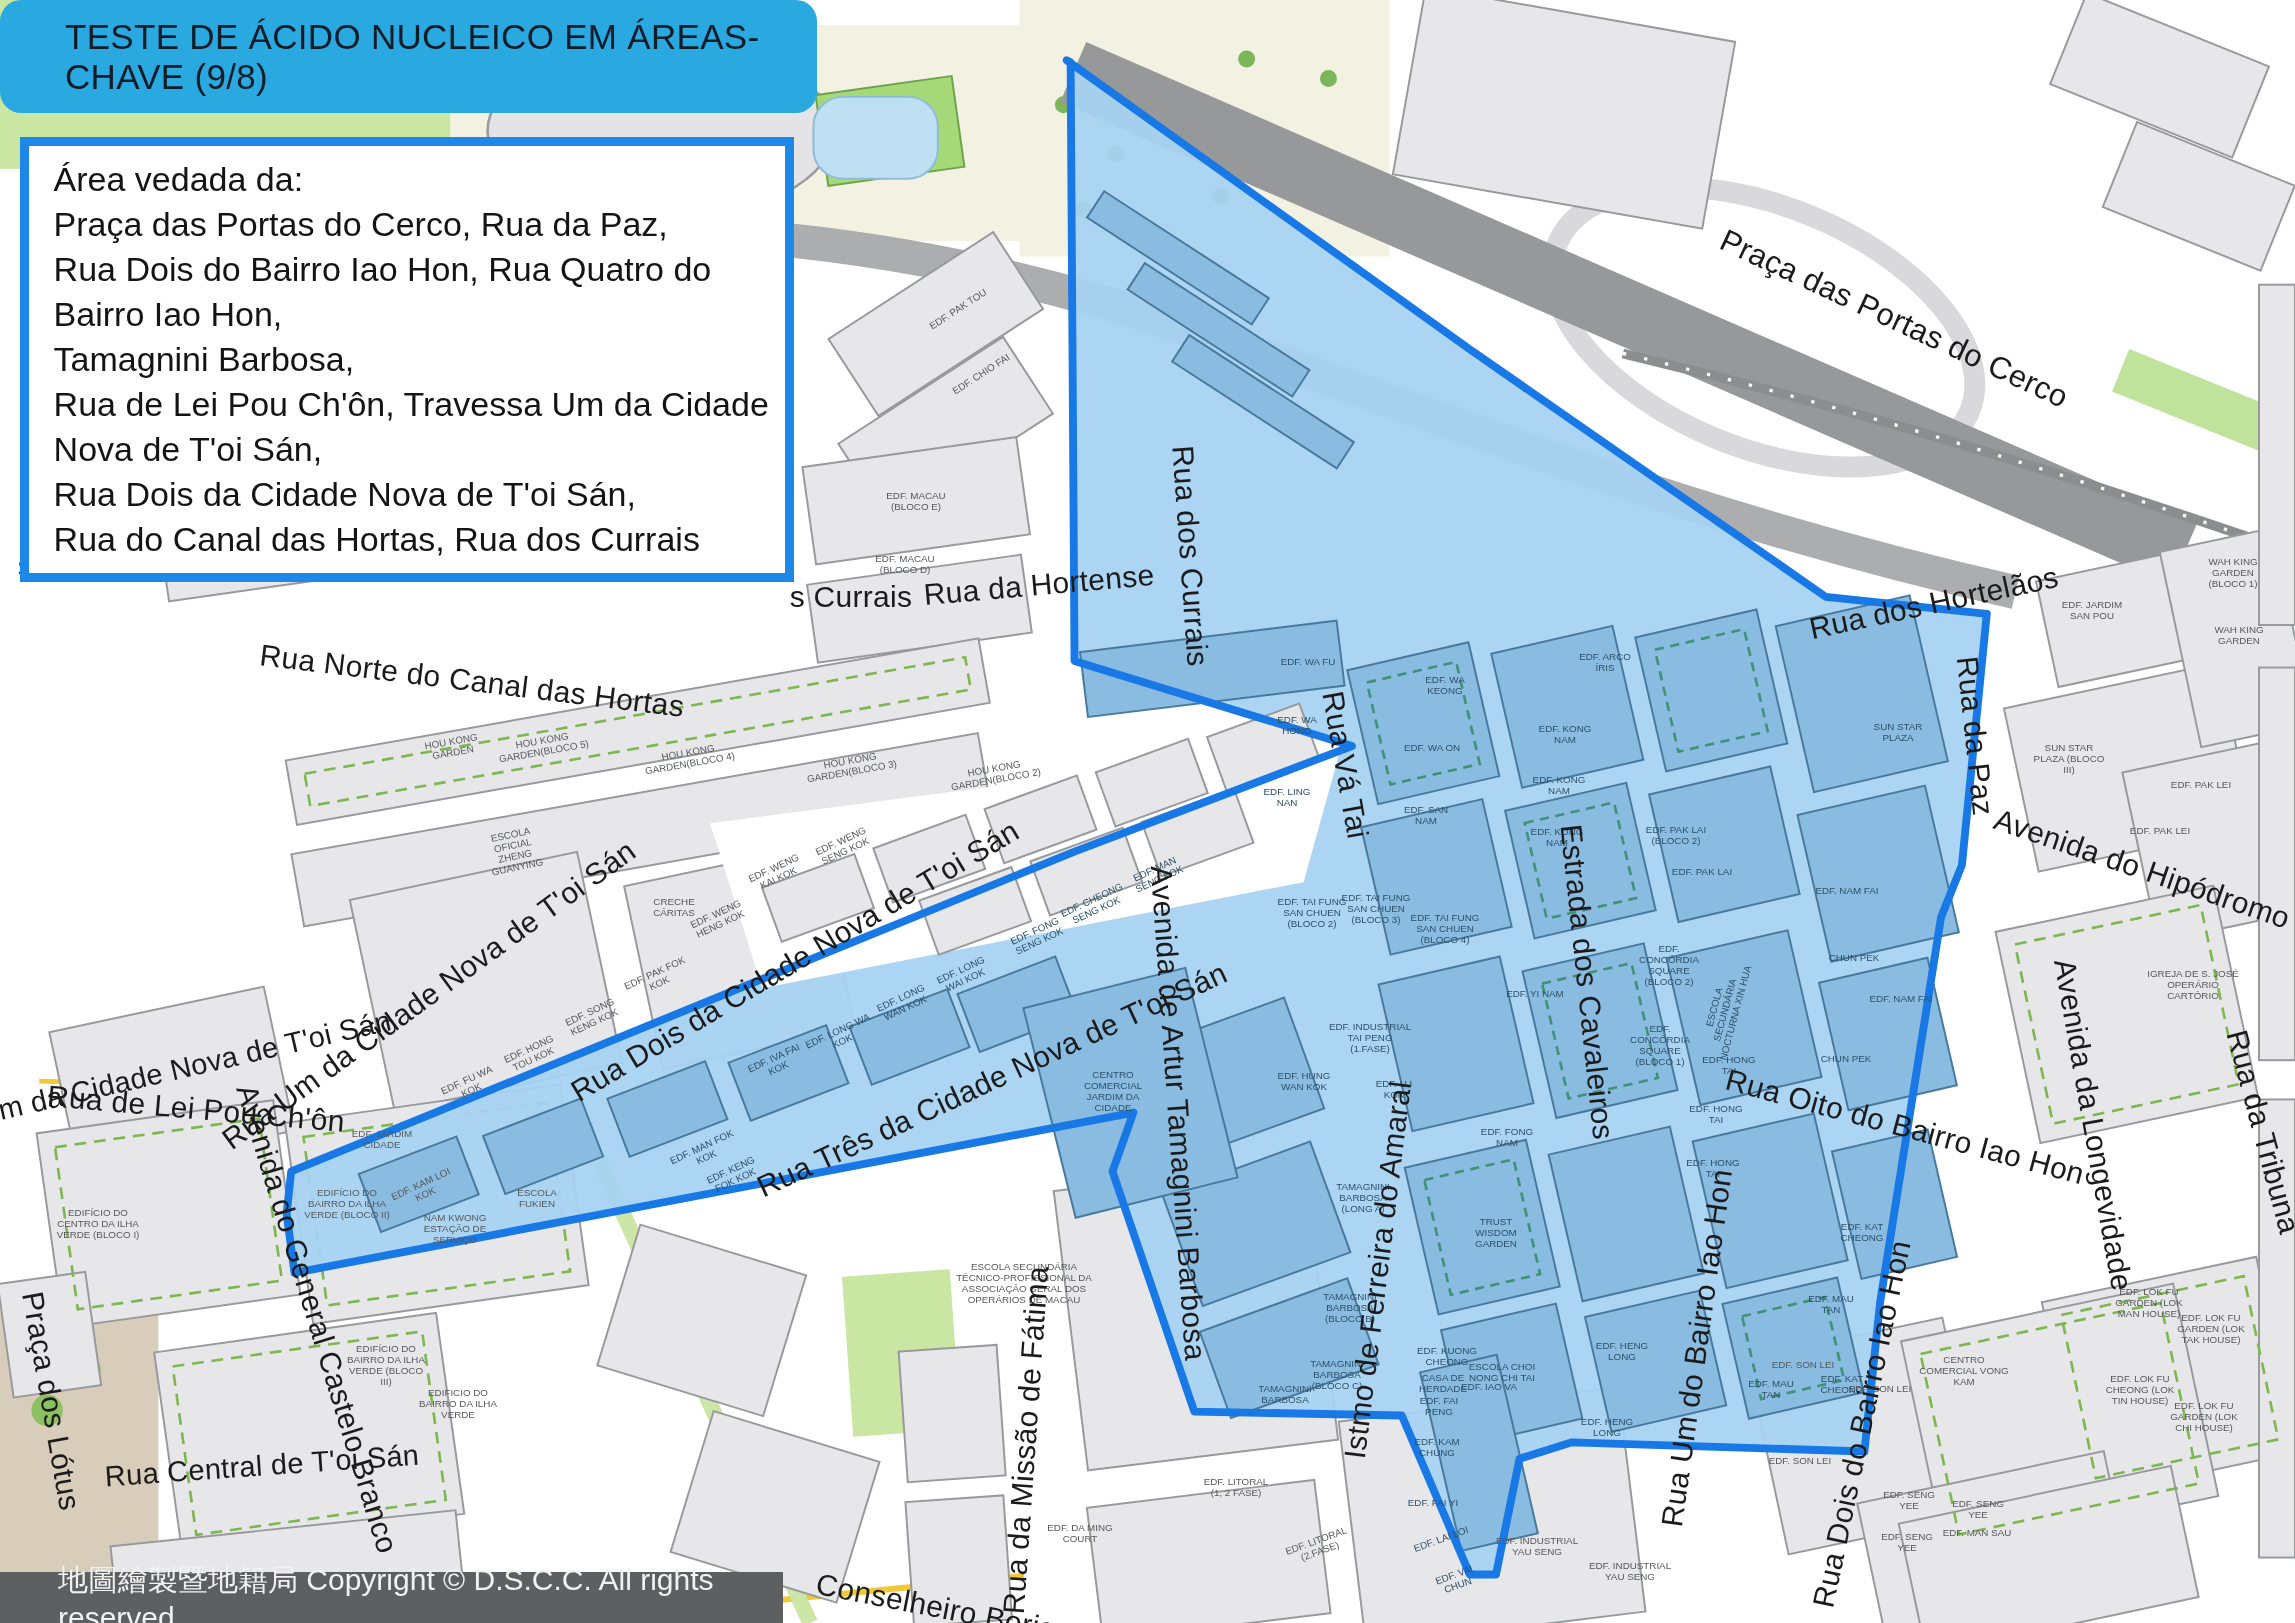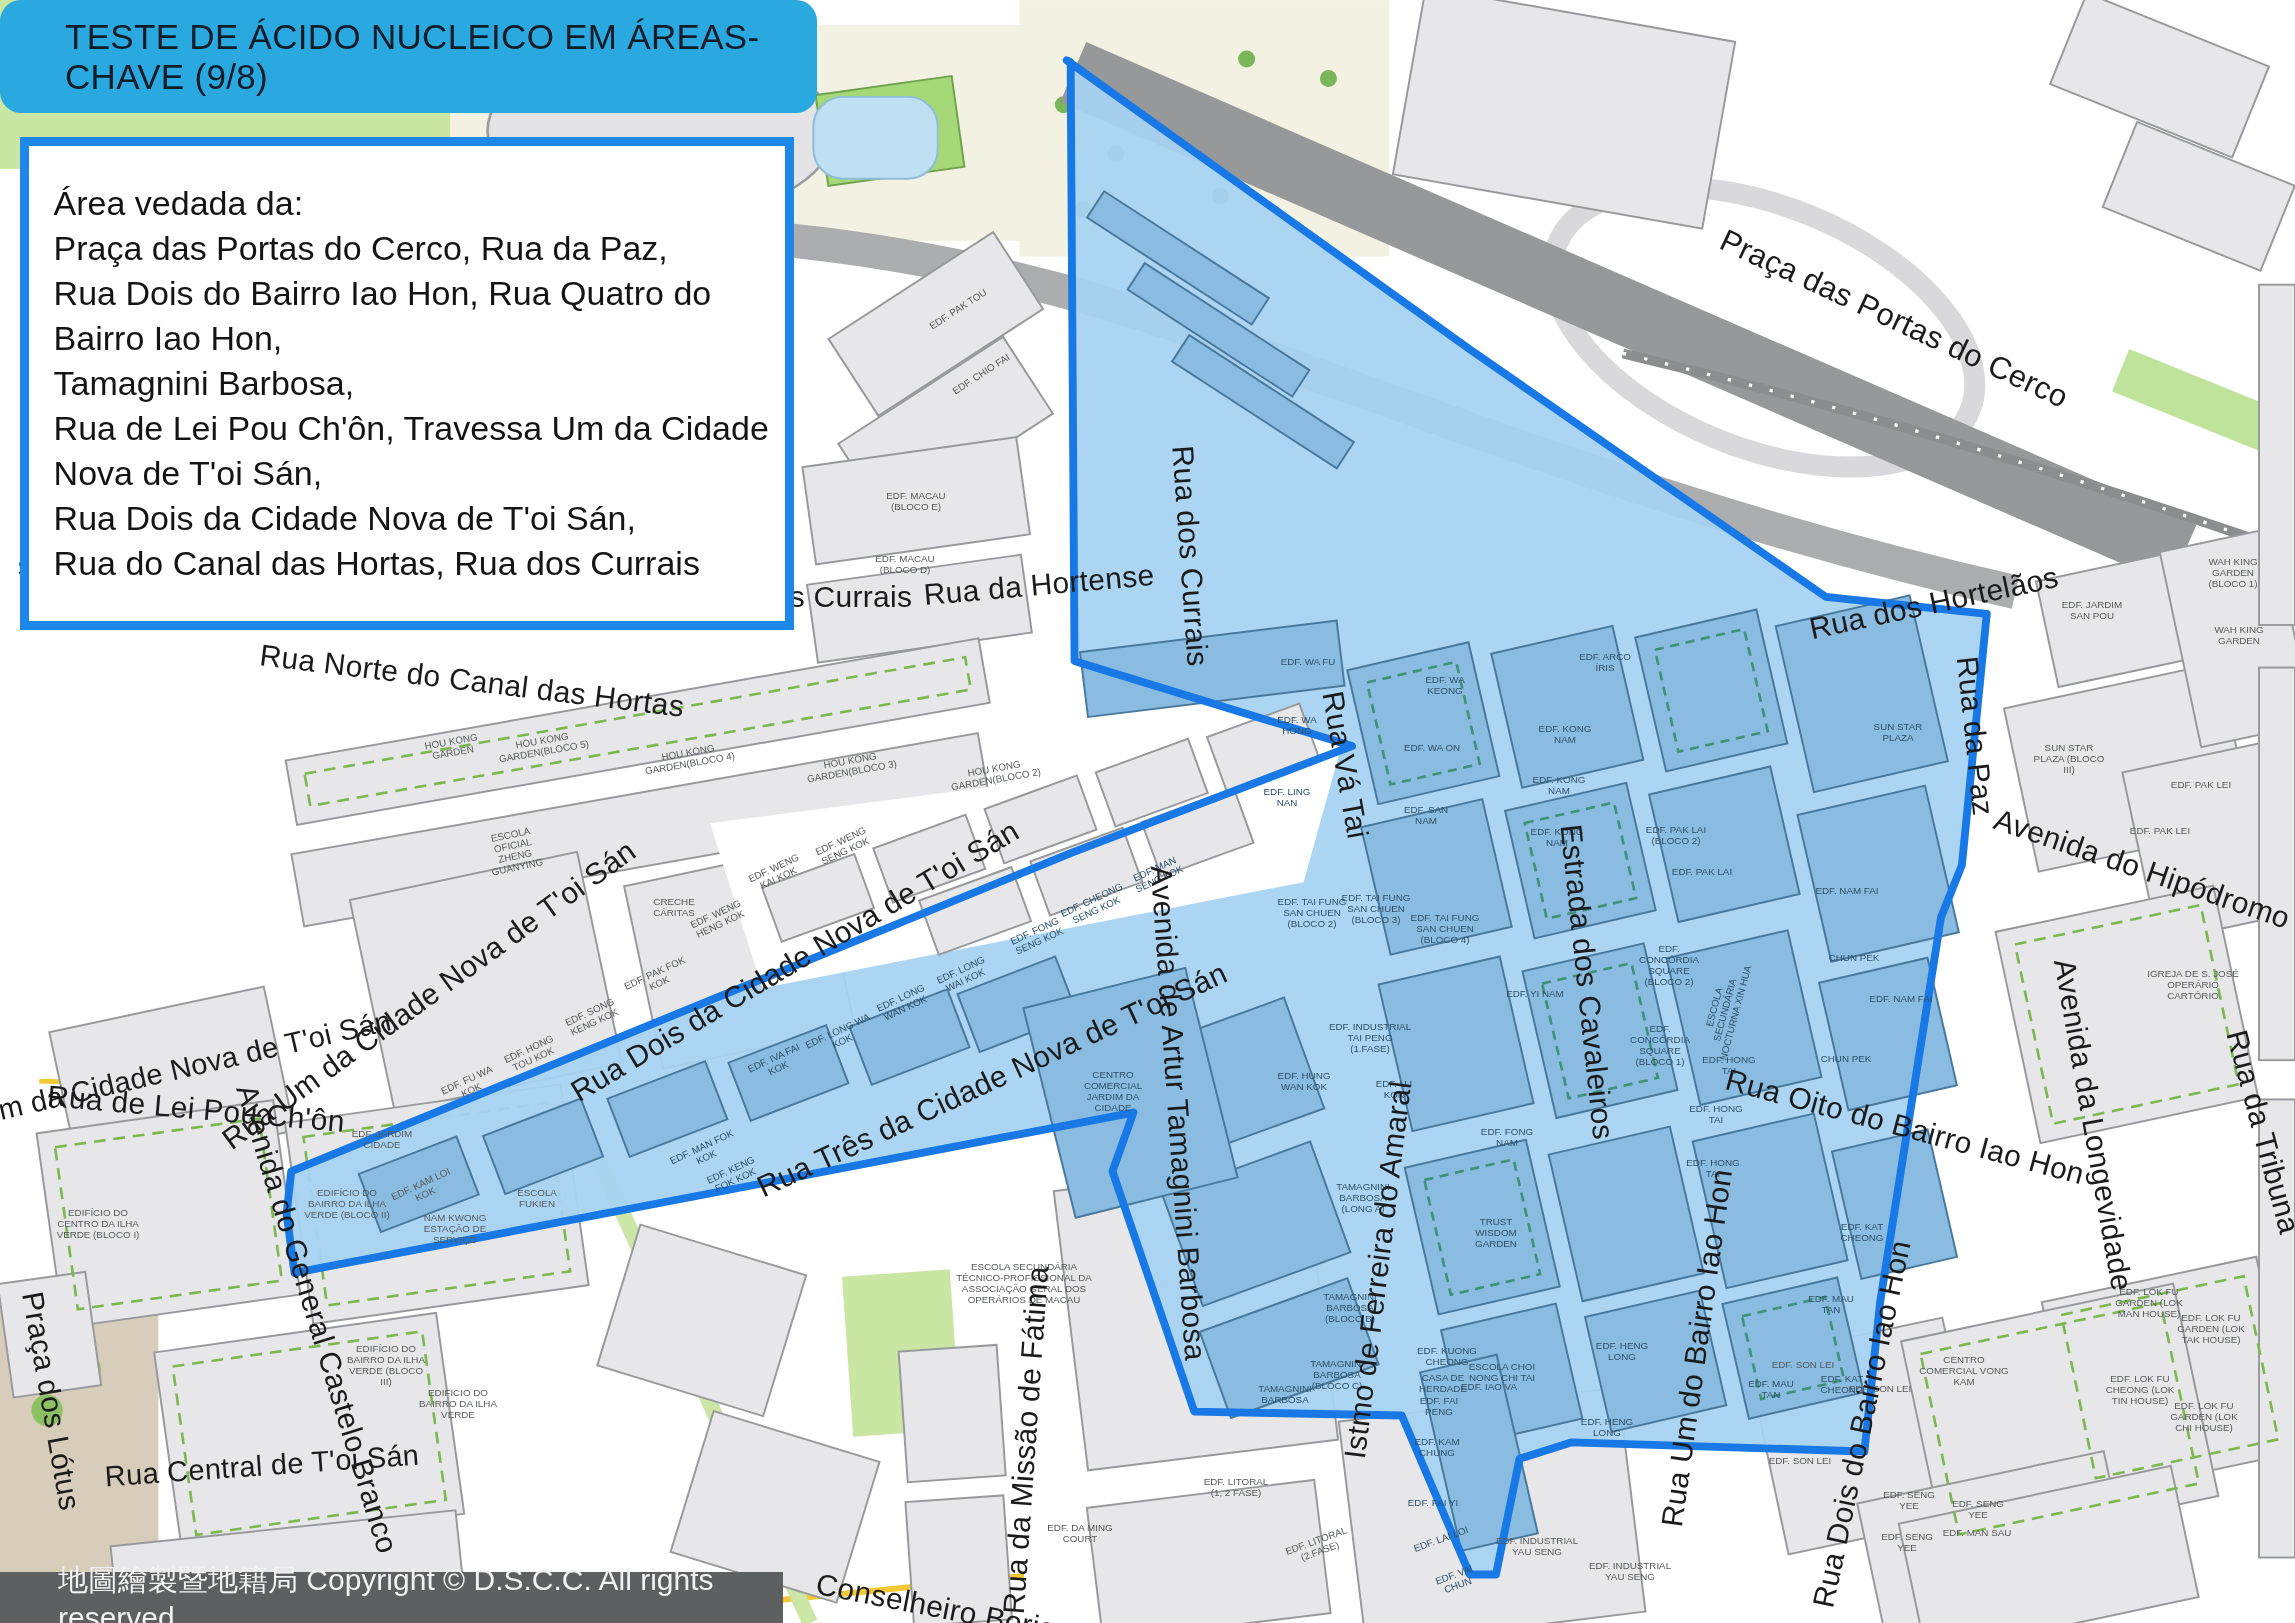--- a/index.html
+++ b/index.html
@@ -10,21 +10,21 @@
           transform:translate(-50%,-50%) rotate(var(--r,0deg));
           font-size:var(--fs,30px);letter-spacing:0.3px;z-index:30;}
   .bldg{position:absolute;width:var(--w,98px);text-align:center;
         font-size:var(--fs,9.8px);line-height:1.14;color:#56585a;
         transform:translate(-50%,-50%) rotate(var(--r,0deg));z-index:25;}
   .bldg.in{color:#2d5068;}
   #titlebar{position:absolute;left:0;top:0;width:817px;height:113px;background:#2aa8e0;
             display:flex;align-items:center;z-index:40;border-radius:21px;}
   #titlebar .t{padding-left:65px;font-size:35px;color:#101c28;letter-spacing:0.3px;}
   #infobox{position:absolute;left:19.6px;top:137px;width:774px;background:#ffffff;
-           border:9.8px solid #1e88e8;box-sizing:border-box;padding:35px 25px;z-index:40;}
+           border:9.8px solid #1e88e8;box-sizing:border-box;padding:11px 25px;z-index:40;}
   #infobox .ln{font-size:34px;line-height:45px;color:#141414;white-space:nowrap;}
   #footerbar{position:absolute;left:0;top:1572px;width:783px;height:51px;background:#5e5f60;
              display:flex;align-items:center;z-index:40;}
   #footerbar .f{padding-left:58px;font-size:30px;color:#f2f2f2;}
 </style>
 </head>
 <body>
 
 <div id="stage">
 

